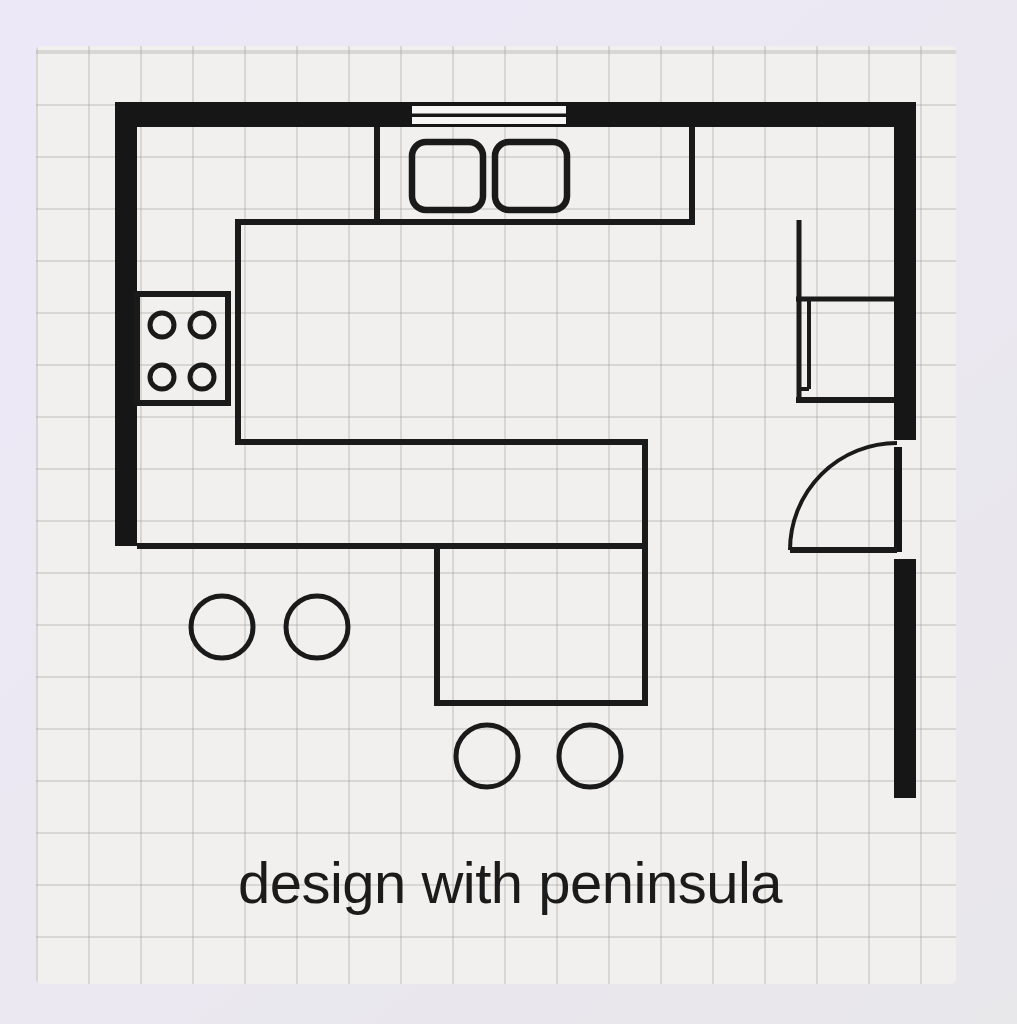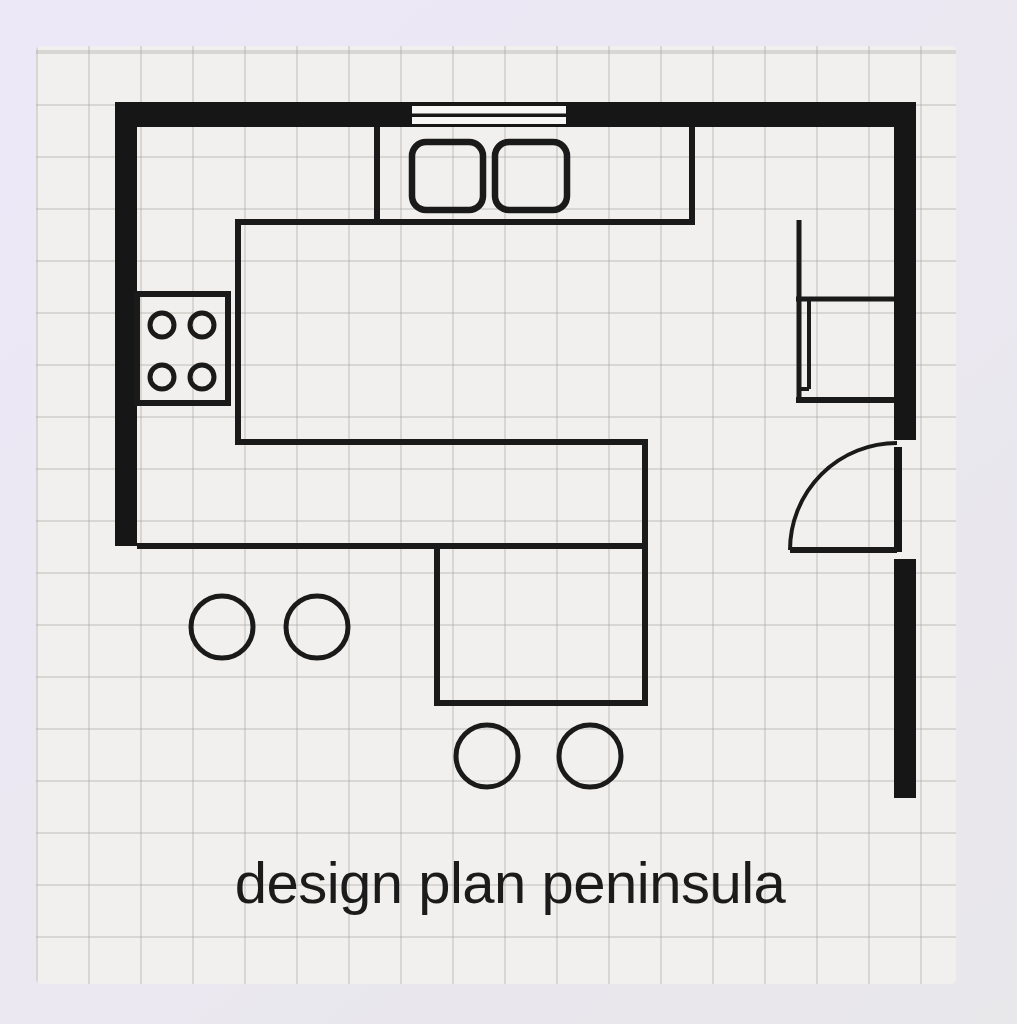--- a/index.html
+++ b/index.html
@@ -104,16 +104,16 @@
 
     <g fill="none" stroke="#1a1a1a" stroke-width="5">
       <circle cx="222" cy="627" r="31"></circle>
       <circle cx="317" cy="627" r="31"></circle>
       <circle cx="487" cy="756" r="31"></circle>
       <circle cx="590" cy="756" r="31"></circle>
     </g>
   </svg>
 
   <div class="caption">
-    <span class="line">design plan peninsula</span>
+    <span class="line">design with peninsula</span>
   </div>
 
 </div>
 
 </body></html>

